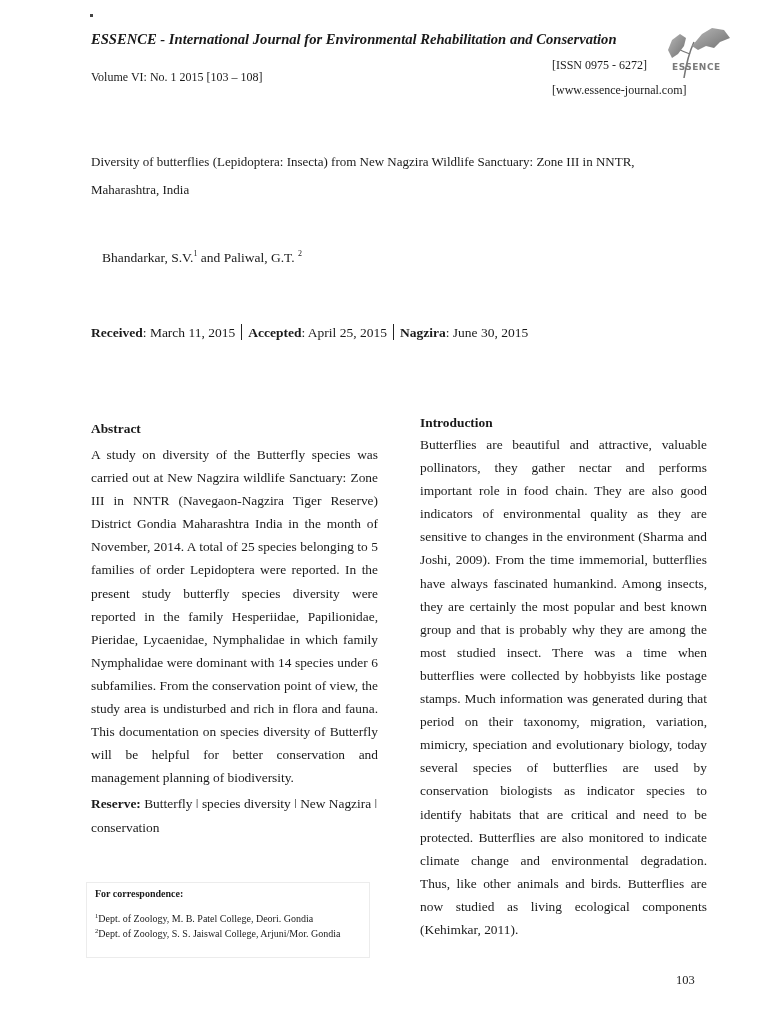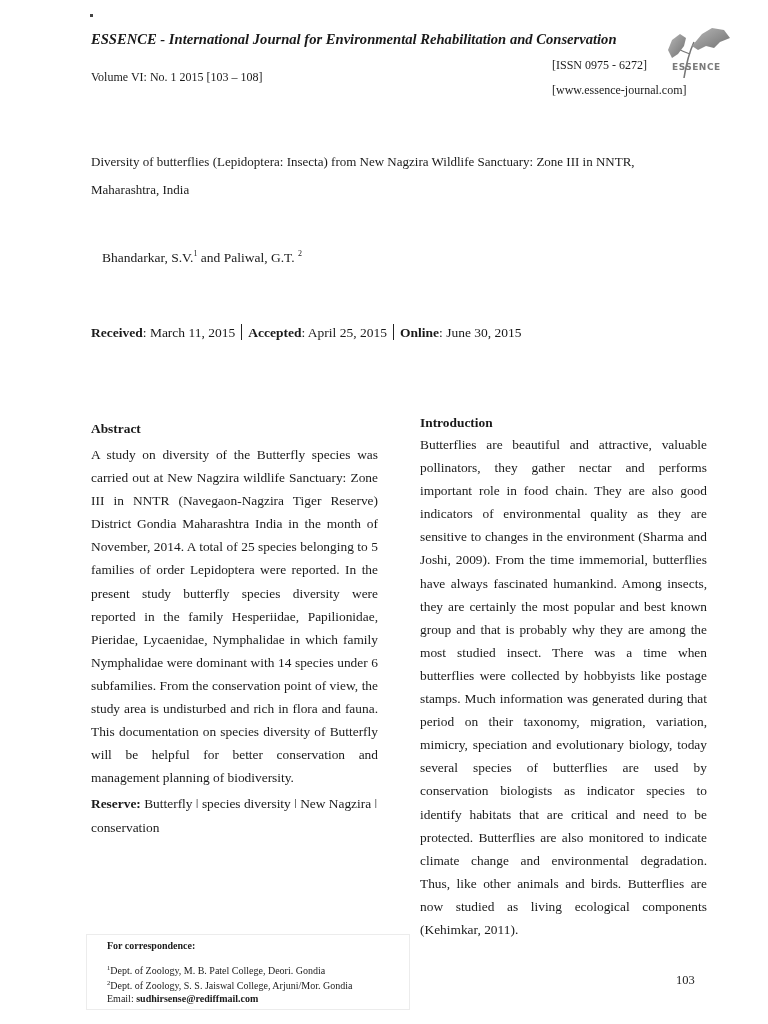--- a/index.html
+++ b/index.html
@@ -26,22 +26,22 @@
 
     .col { width: 287px; font-size: 13.4px; line-height: 23.1px; text-align: justify; margin-top: 25px; }
     .col-left { left: 91px; top: 394px; }
     .col-right { left: 420px; top: 388px; }
     .section-heading { font-weight: bold; font-size: 13.4px; line-height: 20px; margin-bottom: 4px; }
     .col-right .section-heading { margin-bottom: 0px; }
     .keywords { margin-top: 3px; text-align: left; }
     .keywords b { font-weight: bold; }
 
     .corr-box {
-      left: 86px; top: 934px; width: 324px; height: 76px;
-      border: 1px solid #ececec; box-sizing: border-box; padding: 5px 20px;
+      left: 86px; top: 882px; width: 284px; height: 76px;
+      border: 1px solid #ececec; box-sizing: border-box; padding: 5px 8px;
       font-size: 10px; line-height: 12.5px;
     }
     .corr-head { font-weight: bold; margin-bottom: 9px; }
     .corr-box sup { font-size: 6.5px; vertical-align: 4px; }
     .corr-box b { font-weight: bold; }
 
     .page-number { left: 676px; top: 973px; font-size: 12.5px; }
   </style>
 </head>
 <body>
@@ -69,37 +69,36 @@
   <span class="logo-text">ESSENCE</span>
 </div>
 
 <div class="abs paper-title">Diversity of butterflies (Lepidoptera: Insecta) from New Nagzira Wildlife Sanctuary: Zone III in NNTR, Maharashtra, India</div>
 
 <div class="abs authors">
   <span>Bhandarkar, S.V.</span><sup>1</sup><span> and </span><span>Paliwal, G.T.</span>&nbsp;<sup>2</sup>
 </div>
 
 <div class="abs dates">
-  <b>Received</b>: <span>March 11, 2015</span><span class="sep"></span><b>Accepted</b>: <span>April 25, 2015</span><span class="sep"></span><b>Online</b>: <span>June 30, 2015</span>
+  <b>Received</b>: <span>March 11, 2015</span><span class="sep"></span><b>Accepted</b>: <span>April 25, 2015</span><span class="sep"></span><b>Nagzira</b>: <span>June 30, 2015</span>
 </div>
 
 <div class="abs col col-left">
   <div class="section-heading">Abstract</div>
   <div>A study on diversity of the Butterfly species was carried out at New Nagzira wildlife Sanctuary: Zone III in NNTR (Navegaon-Nagzira Tiger Reserve) District Gondia Maharashtra India in the month of November, 2014. A total of 25 species belonging to 5 families of order Lepidoptera were reported. In the present study butterfly species diversity were reported in the family Hesperiidae, Papilionidae, Pieridae, Lycaenidae, Nymphalidae in which family Nymphalidae were dominant with 14 species under 6 subfamilies. From the conservation point of view, the study area is undisturbed and rich in flora and fauna. This documentation on species diversity of Butterfly will be helpful for better conservation and management planning of biodiversity.</div>
   <div class="keywords">
     <b>Reserve:</b>
     <span>Butterfly ǀ species diversity ǀ New Nagzira ǀ conservation</span>
   </div>
 </div>
 
 <div class="abs corr-box">
   <div class="corr-head">For correspondence:</div>
   <div><sup>1</sup><span>Dept. of Zoology, M. B. Patel College, Deori. Gondia</span></div>
   <div><sup>2</sup><span>Dept. of Zoology, S. S. Jaiswal College, Arjuni/Mor. Gondia</span></div>
-  <div><span>Email: </span><b>sudhirsense@rediffmail.com</b></div>
 </div>
 
 <div class="abs col col-right">
   <div class="section-heading">Introduction</div>
   <div>Butterflies are beautiful and attractive, valuable pollinators, they gather nectar and performs important role in food chain. They are also good indicators of environmental quality as they are sensitive to changes in the environment (Sharma and Joshi, 2009). From the time immemorial, butterflies have always fascinated humankind. Among insects, they are certainly the most popular and best known group and that is probably why they are among the most studied insect. There was a time when butterflies were collected by hobbyists like postage stamps. Much information was generated during that period on their taxonomy, migration, variation, mimicry, speciation and evolutionary biology, today several species of butterflies are used by conservation biologists as indicator species to identify habitats that are critical and need to be protected. Butterflies are also monitored to indicate climate change and environmental degradation. Thus, like other animals and birds. Butterflies are now studied as living ecological components (Kehimkar, 2011).</div>
 </div>
 
 <div class="abs page-number">103</div>
 
 </body></html>

